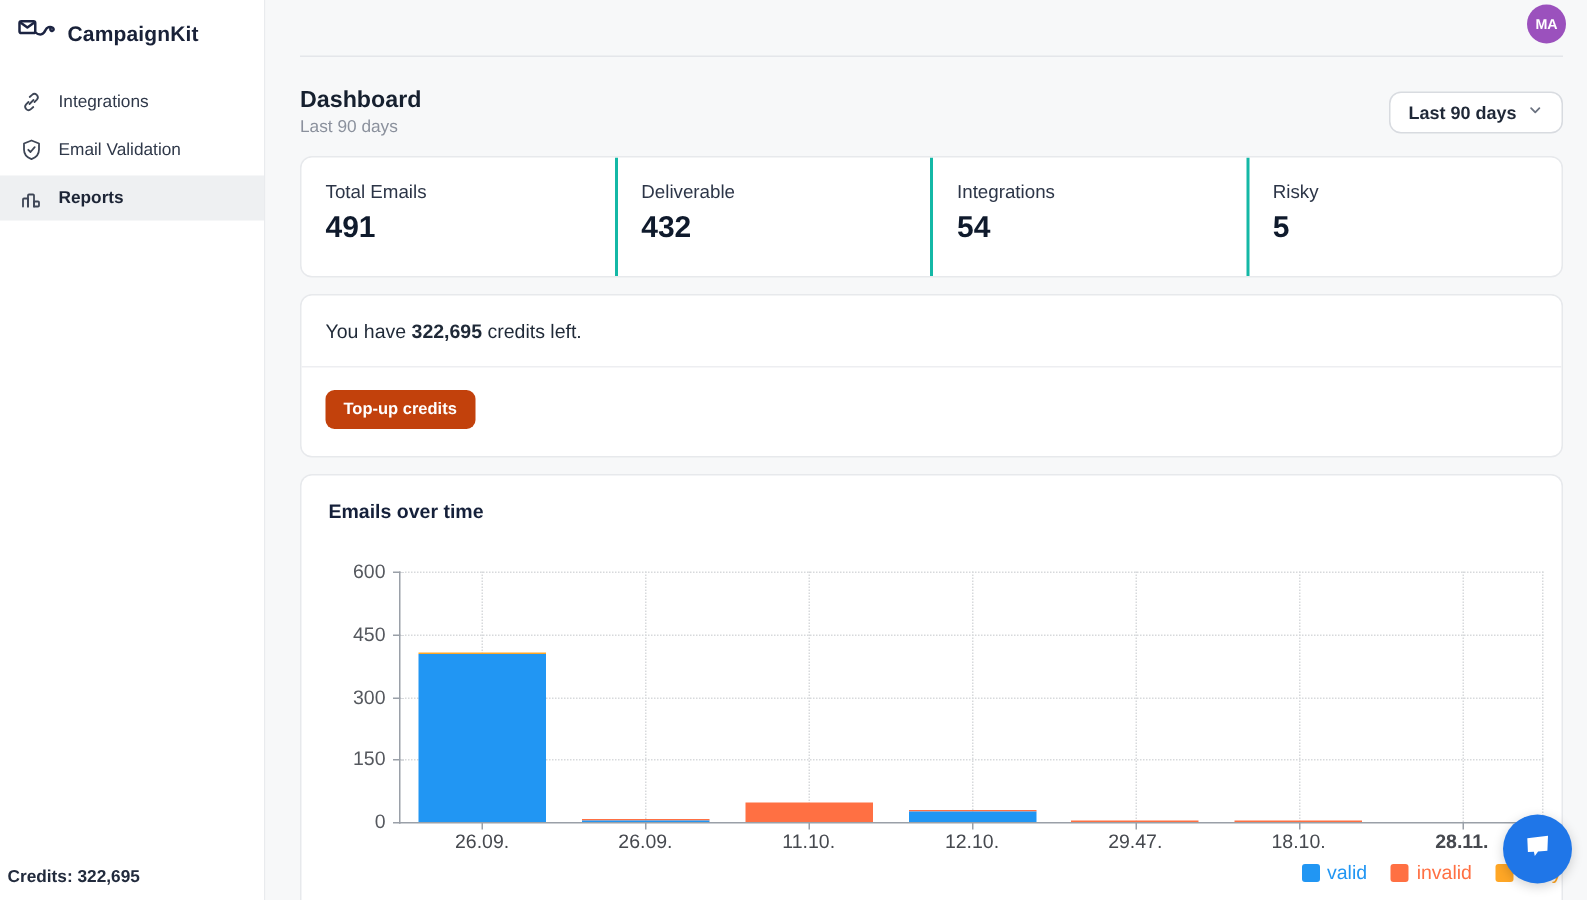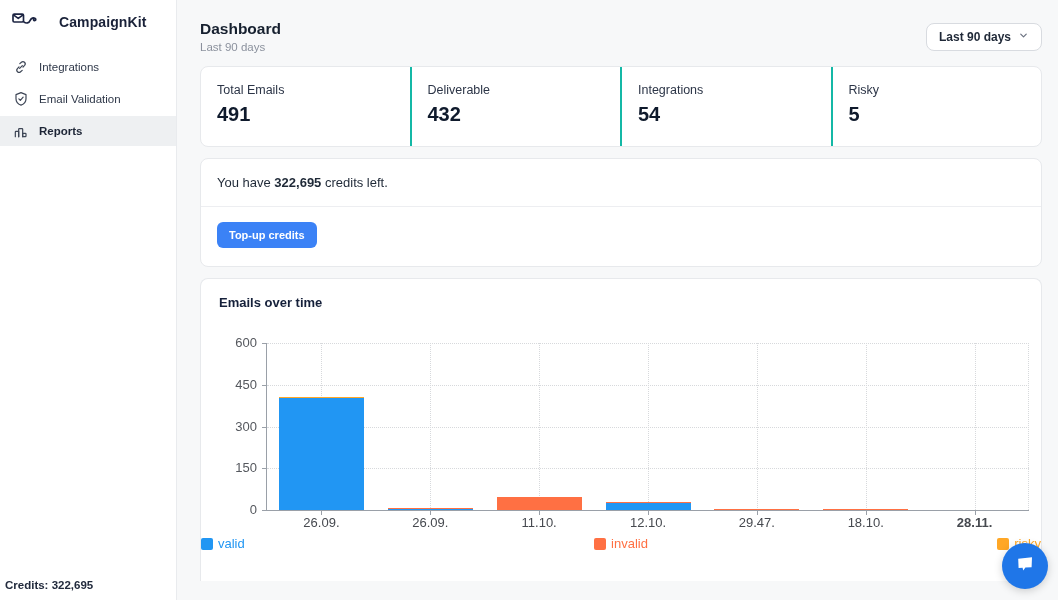--- a/index.html
+++ b/index.html
@@ -8,21 +8,21 @@
     font-family: "Liberation Sans", sans-serif;
     background: #f7f8f9;
     color: #1f2937;
     position: relative;
   }
   
   .sidebar {
     position: absolute; left: 0; top: 0; bottom: 0; width: 177px;
     background: #ffffff; border-right: 1px solid #e9ebee;
   }
-  .logo-row { display: flex; align-items: center; gap: 22px; padding: 11px 12px; }
+  .logo-row { display: flex; align-items: center; gap: 8px; padding: 11px 12px; }
   .logo-row svg { flex: 0 0 auto; }
   .logo-text { font-size: 14px; font-weight: 700; color: #192138; letter-spacing: .1px; }
   .nav { margin-top: 9px; }
   .nav-item {
     display: flex; align-items: center; gap: 10px;
     height: 30px; padding: 0 13px; margin: 2px 0;
     font-size: 11.5px; color: #2f3849; cursor: pointer;
   }
   .nav-item svg { flex: 0 0 auto; stroke: #3e4656; }
   .nav-item.active { background: #eef0f2; font-weight: 700; color: #1d2536; }
@@ -84,21 +84,21 @@
     font-size: 13px; color: #55585e; line-height: 14px;
   }
   .ytick-mark { position: absolute; right: 100%; width: 5px; height: 0; border-top: 1.5px solid #9aa0a8; }
   .xtick-mark { position: absolute; top: 100%; height: 5px; width: 0; border-left: 1.5px solid #9aa0a8; }
   .xtick-label {
     position: absolute; top: calc(100% + 5px); transform: translateX(-50%);
     font-size: 13px; color: #46494f; white-space: nowrap;
   }
   .bar-stack { position: absolute; bottom: 0; display: flex; flex-direction: column-reverse; cursor: pointer; }
   .bar-seg { width: 100%; }
-  .chart-legend { display: flex; justify-content: space-between; gap: 16px; margin-top: 25px; }
+  .chart-legend { display: flex; justify-content: flex-end; gap: 16px; margin-top: 25px; }
   .legend-item { display: flex; align-items: center; gap: 5px; font-size: 13px; cursor: pointer; }
   .legend-swatch { width: 12px; height: 12px; border-radius: 2px; }
   
   .chat-fab {
     position: absolute; right: 10px; bottom: 11px; width: 46px; height: 46px;
     border-radius: 50%; background: #1f76e8; display: flex; align-items: center; justify-content: center;
     cursor: pointer; box-shadow: 0 2px 8px rgba(0,0,0,.18);
   }
 </style>
 </head>
@@ -143,20 +143,23 @@
             <path d="M14.5 20.5v-5h4a1 1 0 0 1 1 1v3a1 1 0 0 1-1 1z"></path>
           </svg>
         </span>
         <span>Reports</span>
       </div>
     </nav>
   <div class="sidebar-credits">Credits: 322,695</div>
 </aside>
 
 <div class="main">
+  <div class="topbar">
+    <div class="avatar" style="background: rgb(155, 81, 189);">MA</div>
+  </div>
 
   <div class="content">
     <div class="page-header">
       <div>
         <div class="page-title">Dashboard</div>
         <div class="page-subtitle">Last 90 days</div>
       </div>
       <button class="range-btn">
         <span>Last 90 days</span>
         <span>
@@ -184,21 +187,21 @@
           <div class="stat-label">Risky</div>
           <div class="stat-value">5</div>
         </div>
       </div>
 
     <div class="credits-card">
       <div class="credits-card-body">
         <span>You have </span><b>322,695</b><span> credits left.</span>
       </div>
       <div class="credits-card-footer">
-        <button class="topup-btn" style="background: #3b82f6;">Top-up credits</button>
+        <button class="topup-btn" style="background: #c2410c;">Top-up credits</button>
       </div>
     </div>
 
     <div class="chart-card">
       <div class="chart-title">Emails over time</div>
       <div class="chart-wrap">
         <div class="plot" id="plot">
             <div class="ytick-mark" style="top: 167px;"></div>
             <div class="ytick-label" style="top: 160px;">0</div>
             <div class="hgrid" style="top: 125.25px;"></div>

